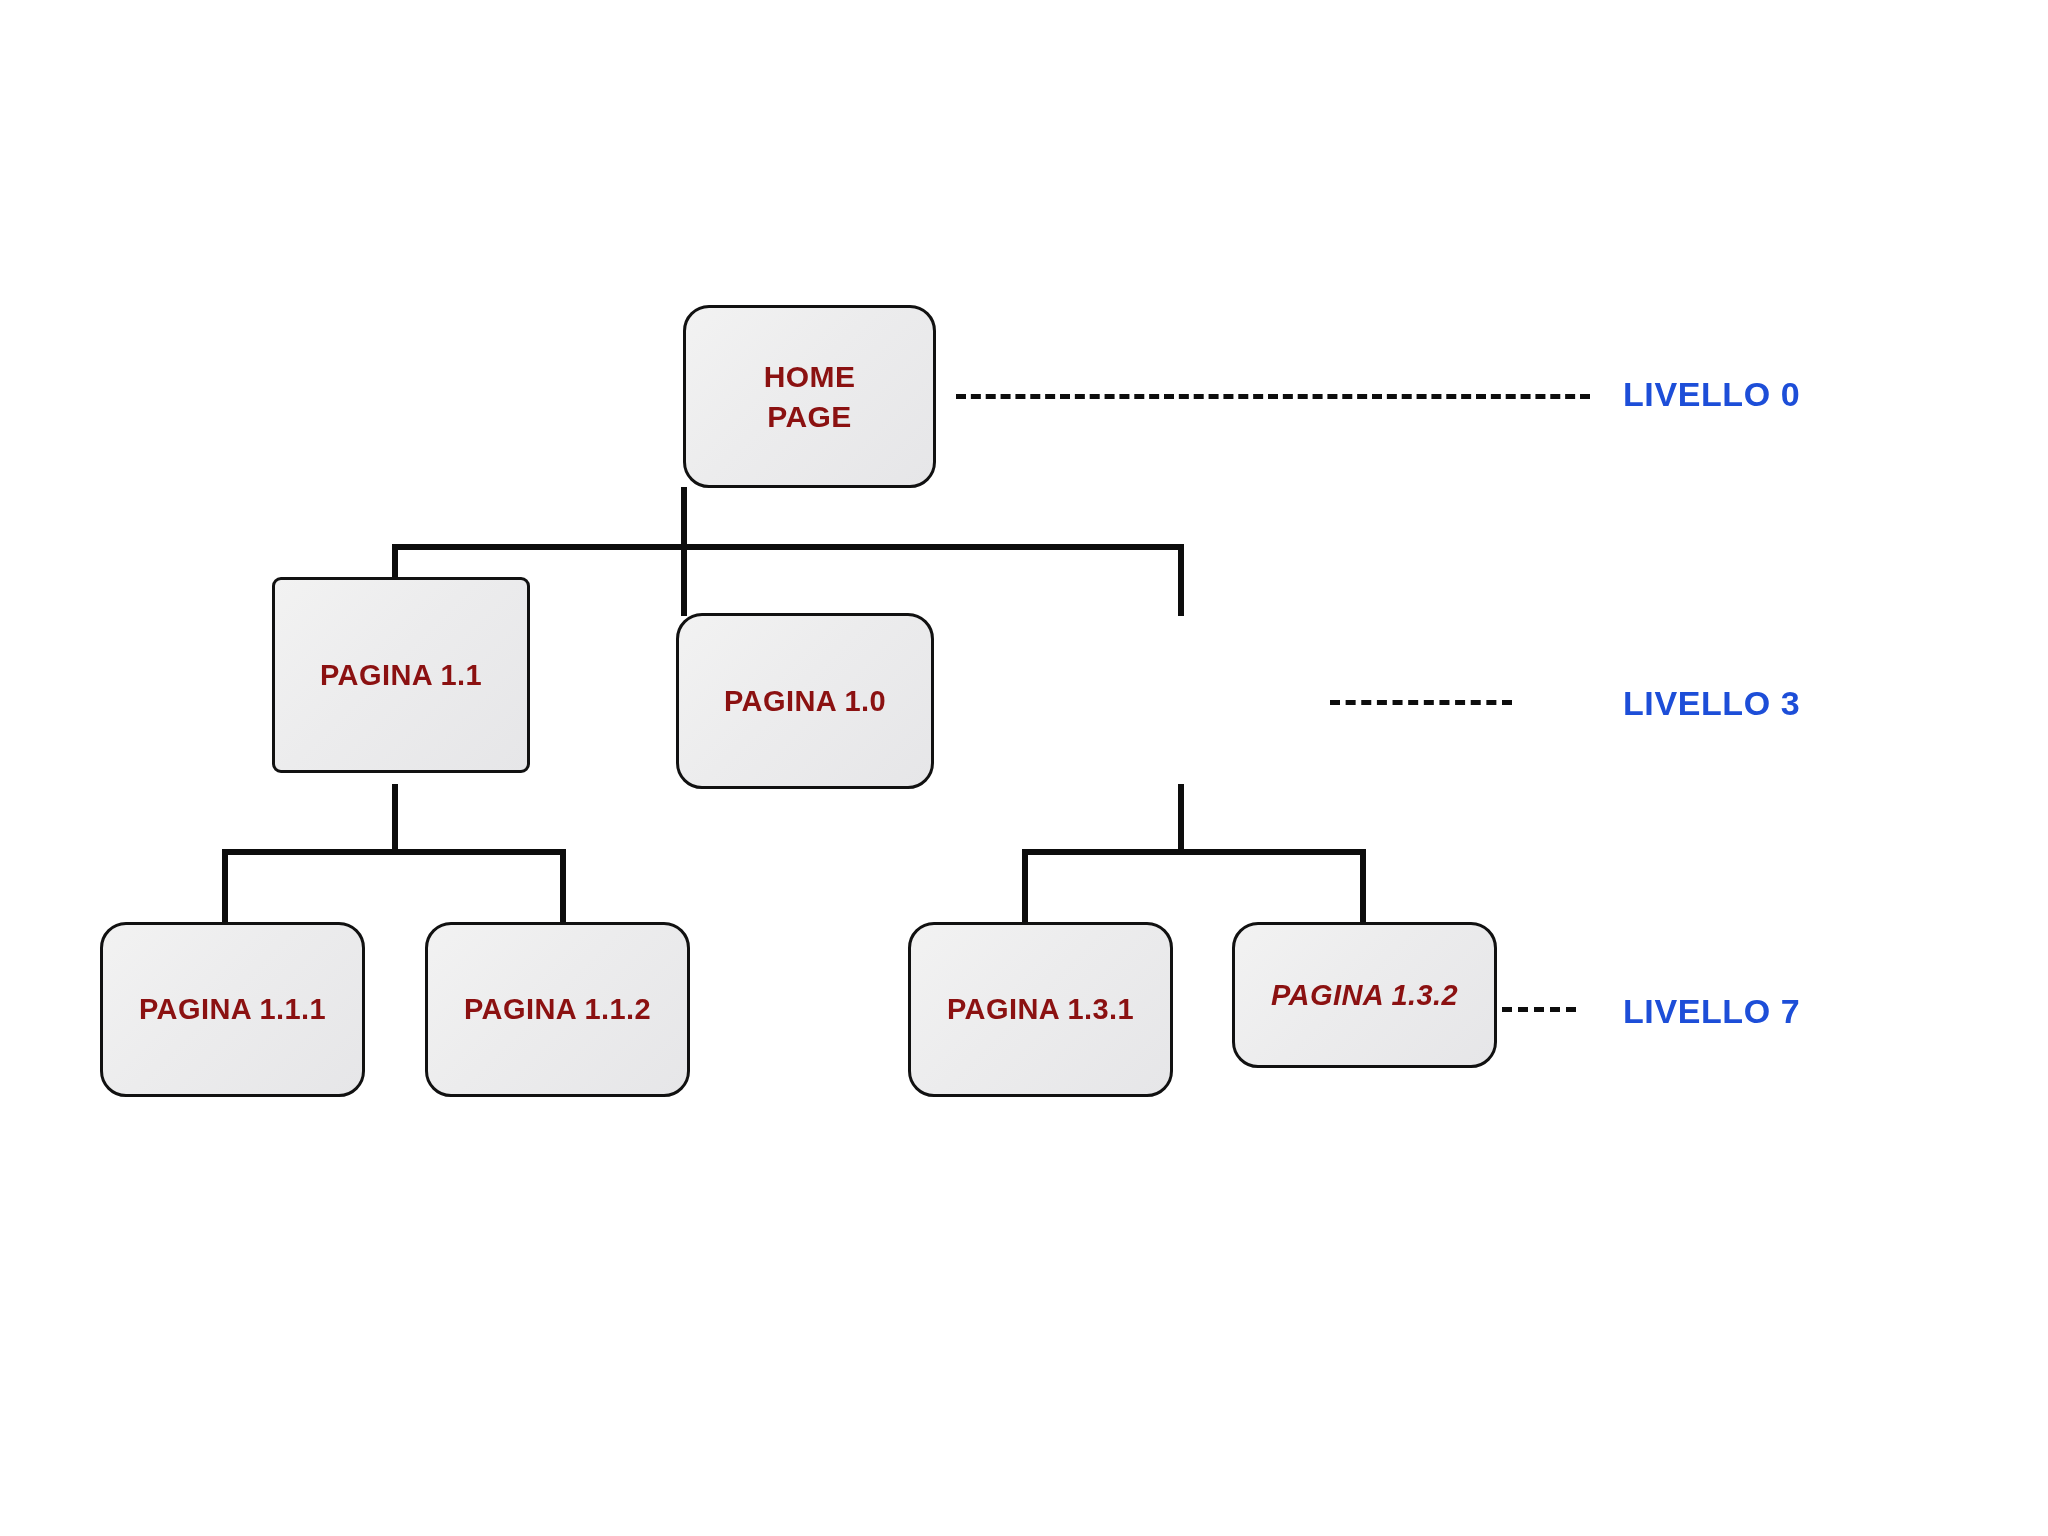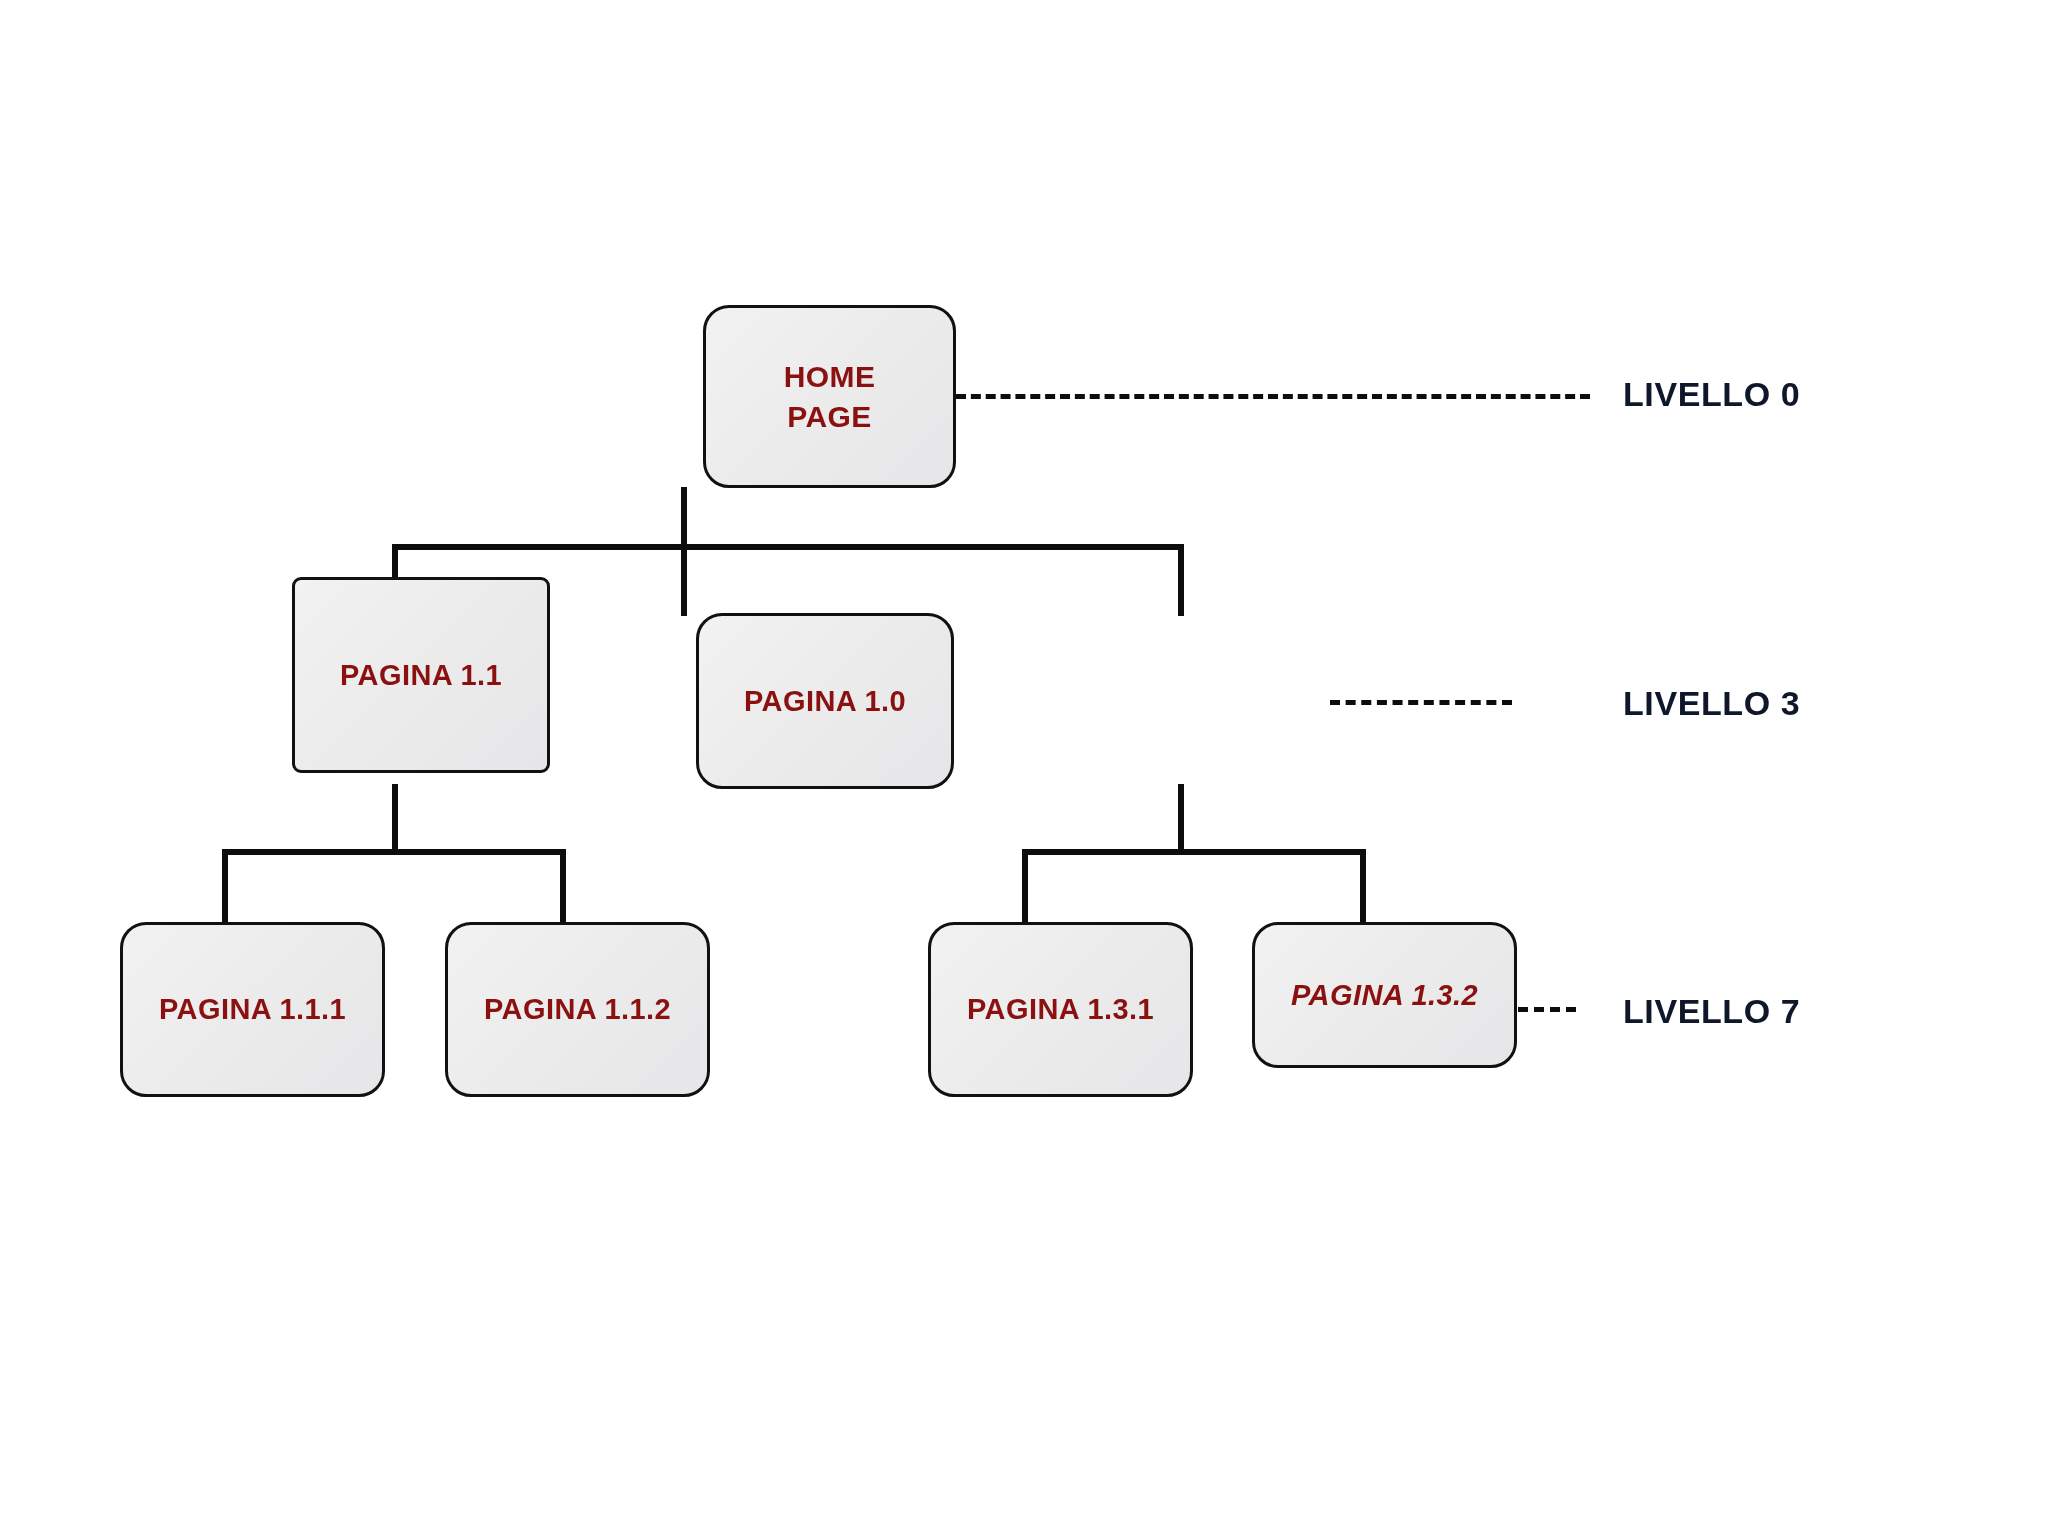--- a/index.html
+++ b/index.html
@@ -25,21 +25,20 @@
     position: absolute;
     box-sizing: border-box;
     background: linear-gradient(135deg, #f2f2f2 0%, #ececed 45%, #e6e6e8 100%);
     border: 3px solid #111111;
     border-radius: 26px;
     display: flex;
     align-items: center;
     justify-content: center;
     text-align: center;
     z-index: 3;
-    margin-left: 20px;
   }
   .node .label {
     color: #8B1111;
     font-weight: bold;
     font-size: 29px;
     letter-spacing: 0.4px;
     line-height: 1.32;
     white-space: pre-line;
   }
   .node.root .label {
@@ -59,21 +58,21 @@
   .leader {
     position: absolute;
     height: 0;
     border-top: 5px dashed #0d0d0d;
     z-index: 2;
   }
 
   
   .level-label {
     position: absolute;
-    color: #0f172a;
+    color: #1d4ed8;
     font-weight: bold;
     font-size: 34px;
     letter-spacing: 0.6px;
     white-space: nowrap;
     z-index: 4;
   }
 </style>
 </head>
 <body>
 

